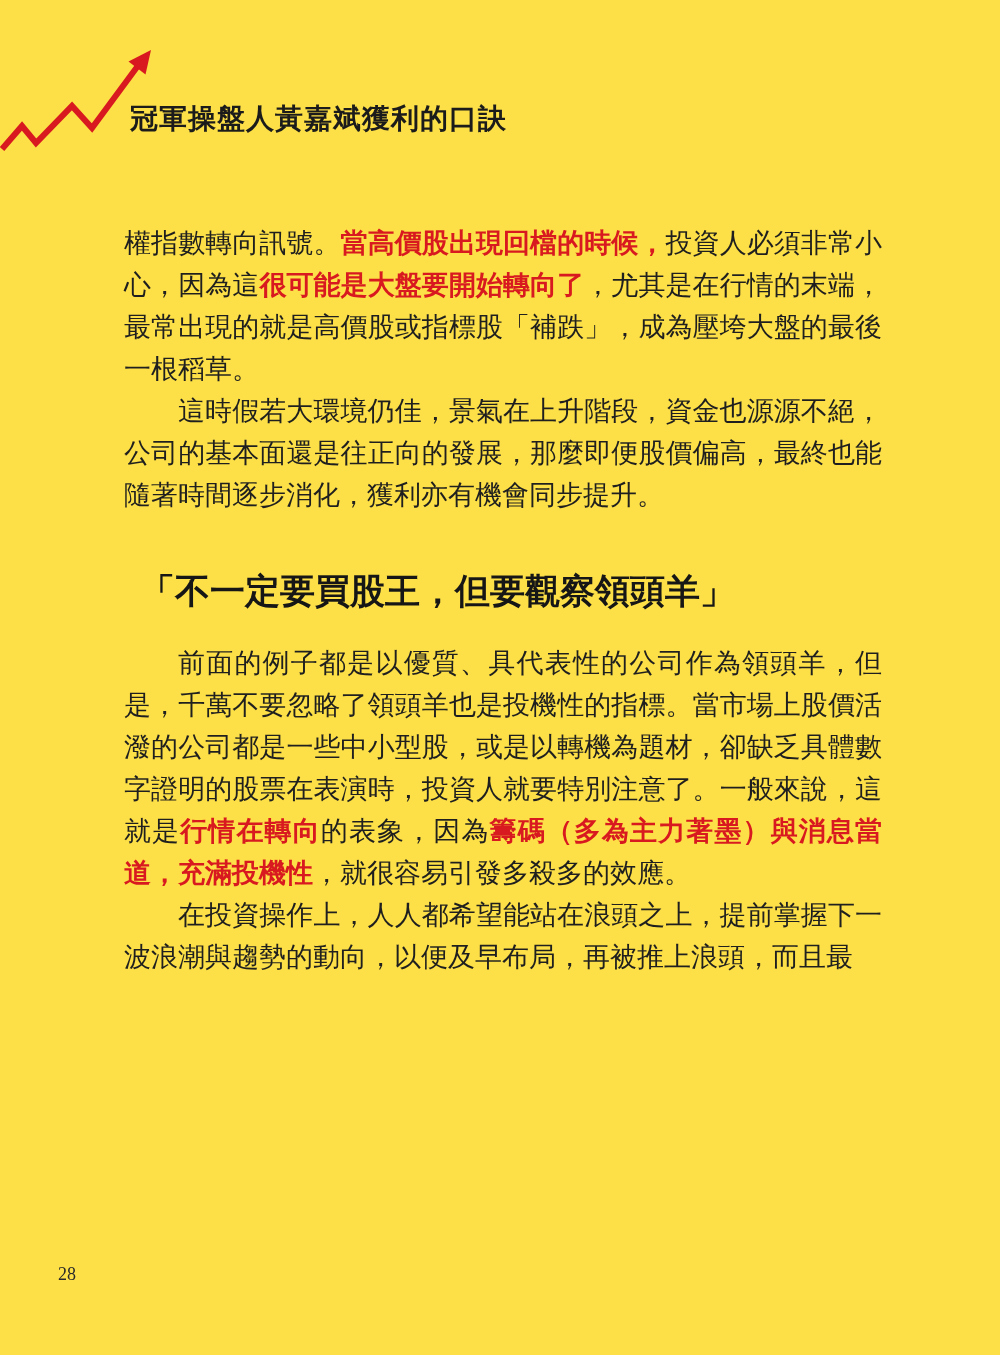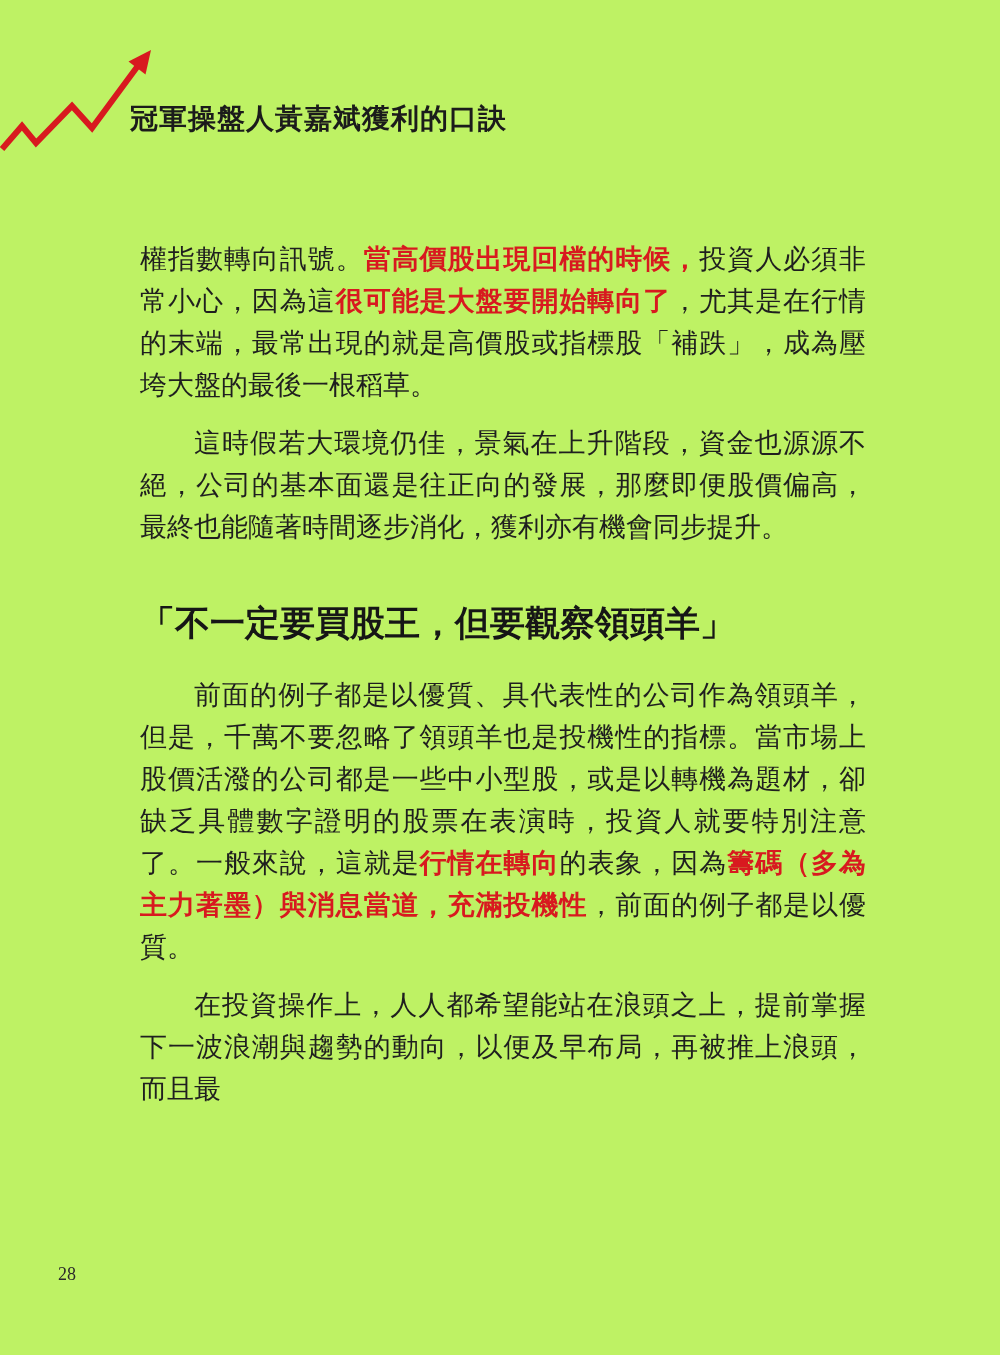--- a/index.html
+++ b/index.html
@@ -6,38 +6,38 @@
   * { box-sizing: border-box; }
   html, body { margin: 0; padding: 0; }
   body {
     width: 1000px; height: 1355px;
     background: #ffffff;
     font-family: "Liberation Serif", "DejaVu Serif", serif;
     color: var(--ink);
     position: relative;
     overflow: hidden;
   }
-  .page { position: absolute; inset: 0; background: #bef264; }
+  .page { position: absolute; inset: 0; background: #fde047; }
 
   .logo { position: absolute; left: 0; top: 28px; width: 170px; height: 140px; }
   .logo svg { display: block; }
 
   .header-title {
     position: absolute; left: 130px; top: 100px;
     font-size: 28px; font-weight: 700; letter-spacing: 1px;
     color: #1b1b1b; white-space: nowrap;
   }
 
   .body-text {
     position: absolute; left: 124px; top: 222px; width: 758px;
     font-size: 27px; line-height: 42px;
     text-align: justify; text-justify: inter-character;
     color: var(--ink);
   }
-  .body-text p { margin: 16px; }
+  .body-text p { margin: 0; }
   .body-text p.indent { text-indent: 2em; }
 
   .em {
     color: var(--accent);
     font-family: "Liberation Sans", "DejaVu Sans", sans-serif;
     font-weight: 700;
   }
 
   .section-heading {
     font-size: 35px; line-height: 48px; font-weight: 700;
@@ -68,21 +68,21 @@
   <div class="body-text">
 
     <p><span>權指數轉向訊號。</span><span class="em">當高價股出現回檔的時候，</span><span>投資人必須非常小心，因為這</span><span class="em">很可能是大盤要開始轉向了</span><span>，尤其是在行情的末端，最常出現的就是高價股或指標股「補跌」，成為壓垮大盤的最後一根稻草。</span></p>
 
 
     <p class="indent"><span>這時假若大環境仍佳，景氣在上升階段，資金也源源不絕，公司的基本面還是往正向的發展，那麼即便股價偏高，最終也能隨著時間逐步消化，獲利亦有機會同步提升。</span></p>
 
 
     <h2 class="section-heading">「不一定要買股王，但要觀察領頭羊」</h2>
 
-    <p class="indent"><span>前面的例子都是以優質、具代表性的公司作為領頭羊，但是，千萬不要忽略了領頭羊也是投機性的指標。當市場上股價活潑的公司都是一些中小型股，或是以轉機為題材，卻缺乏具體數字證明的股票在表演時，投資人就要特別注意了。一般來說，這就是</span><span class="em">行情在轉向</span><span>的表象，因為</span><span class="em">籌碼（多為主力著墨）與消息當道，充滿投機性</span><span>，前面的例子都是以優質。</span></p>
+    <p class="indent"><span>前面的例子都是以優質、具代表性的公司作為領頭羊，但是，千萬不要忽略了領頭羊也是投機性的指標。當市場上股價活潑的公司都是一些中小型股，或是以轉機為題材，卻缺乏具體數字證明的股票在表演時，投資人就要特別注意了。一般來說，這就是</span><span class="em">行情在轉向</span><span>的表象，因為</span><span class="em">籌碼（多為主力著墨）與消息當道，充滿投機性</span><span>，就很容易引發多殺多的效應。</span></p>
 
     <p class="indent"><span>在投資操作上，人人都希望能站在浪頭之上，提前掌握下一波浪潮與趨勢的動向，以便及早布局，再被推上浪頭，而且最</span></p>
 
   </div>
 
   <div class="page-number">28</div>
 
 </div>
 
 </body></html>

